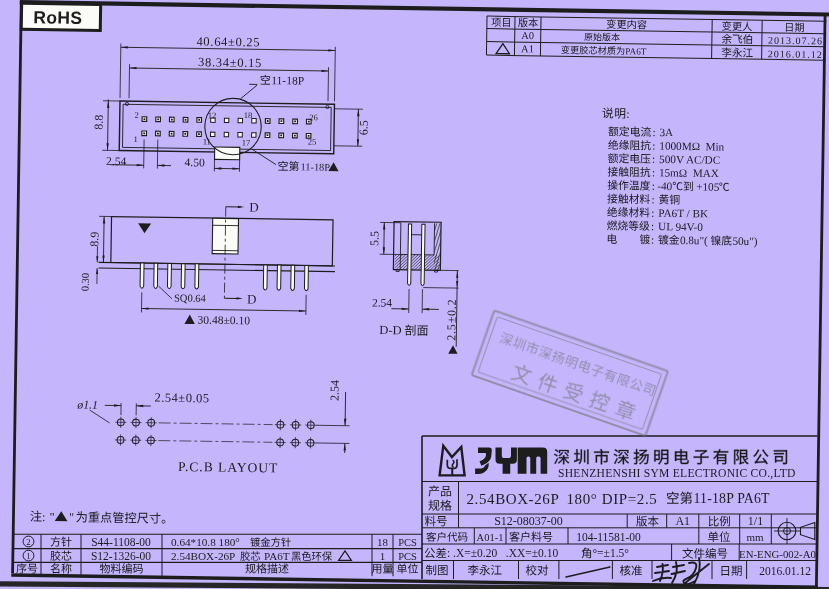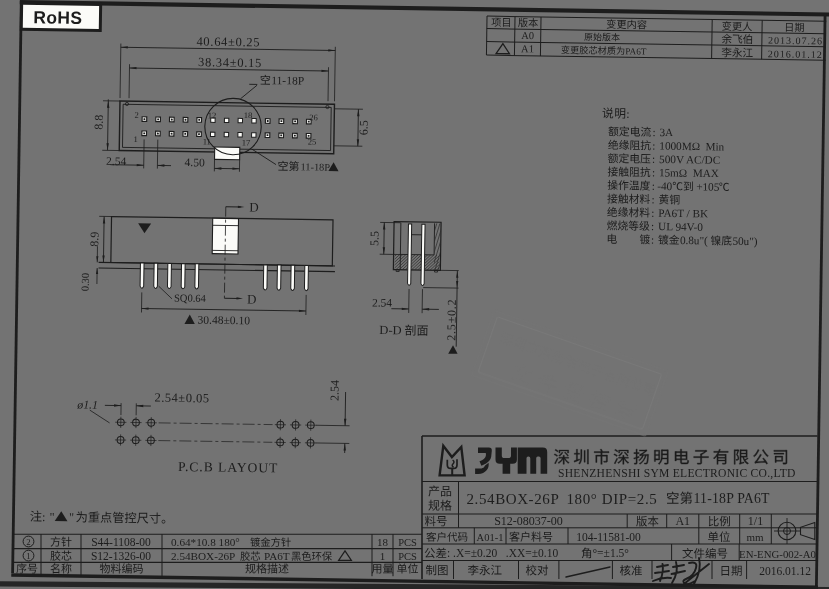--- a/index.html
+++ b/index.html
@@ -1,15 +1,15 @@
 <!DOCTYPE html>
 <html><head><meta charset="utf-8"><title>S12-08037-00</title>
 <style>
 html,body{margin:0;padding:0;}
-#page{position:relative;width:829px;height:589px;background:#737373;overflow:hidden;}
+#page{position:relative;width:829px;height:589px;background:#c4b5fd;overflow:hidden;}
 svg{display:block;}
 .hat line{stroke:#2a2a2a;}
 text{white-space:pre;}
 </style></head>
 <body>
 
 <div id="page">
 <svg width="829" height="589" viewBox="0 0 829 589">
 <defs>
 <filter id="blur1" x="-10%" y="-10%" width="120%" height="120%">

